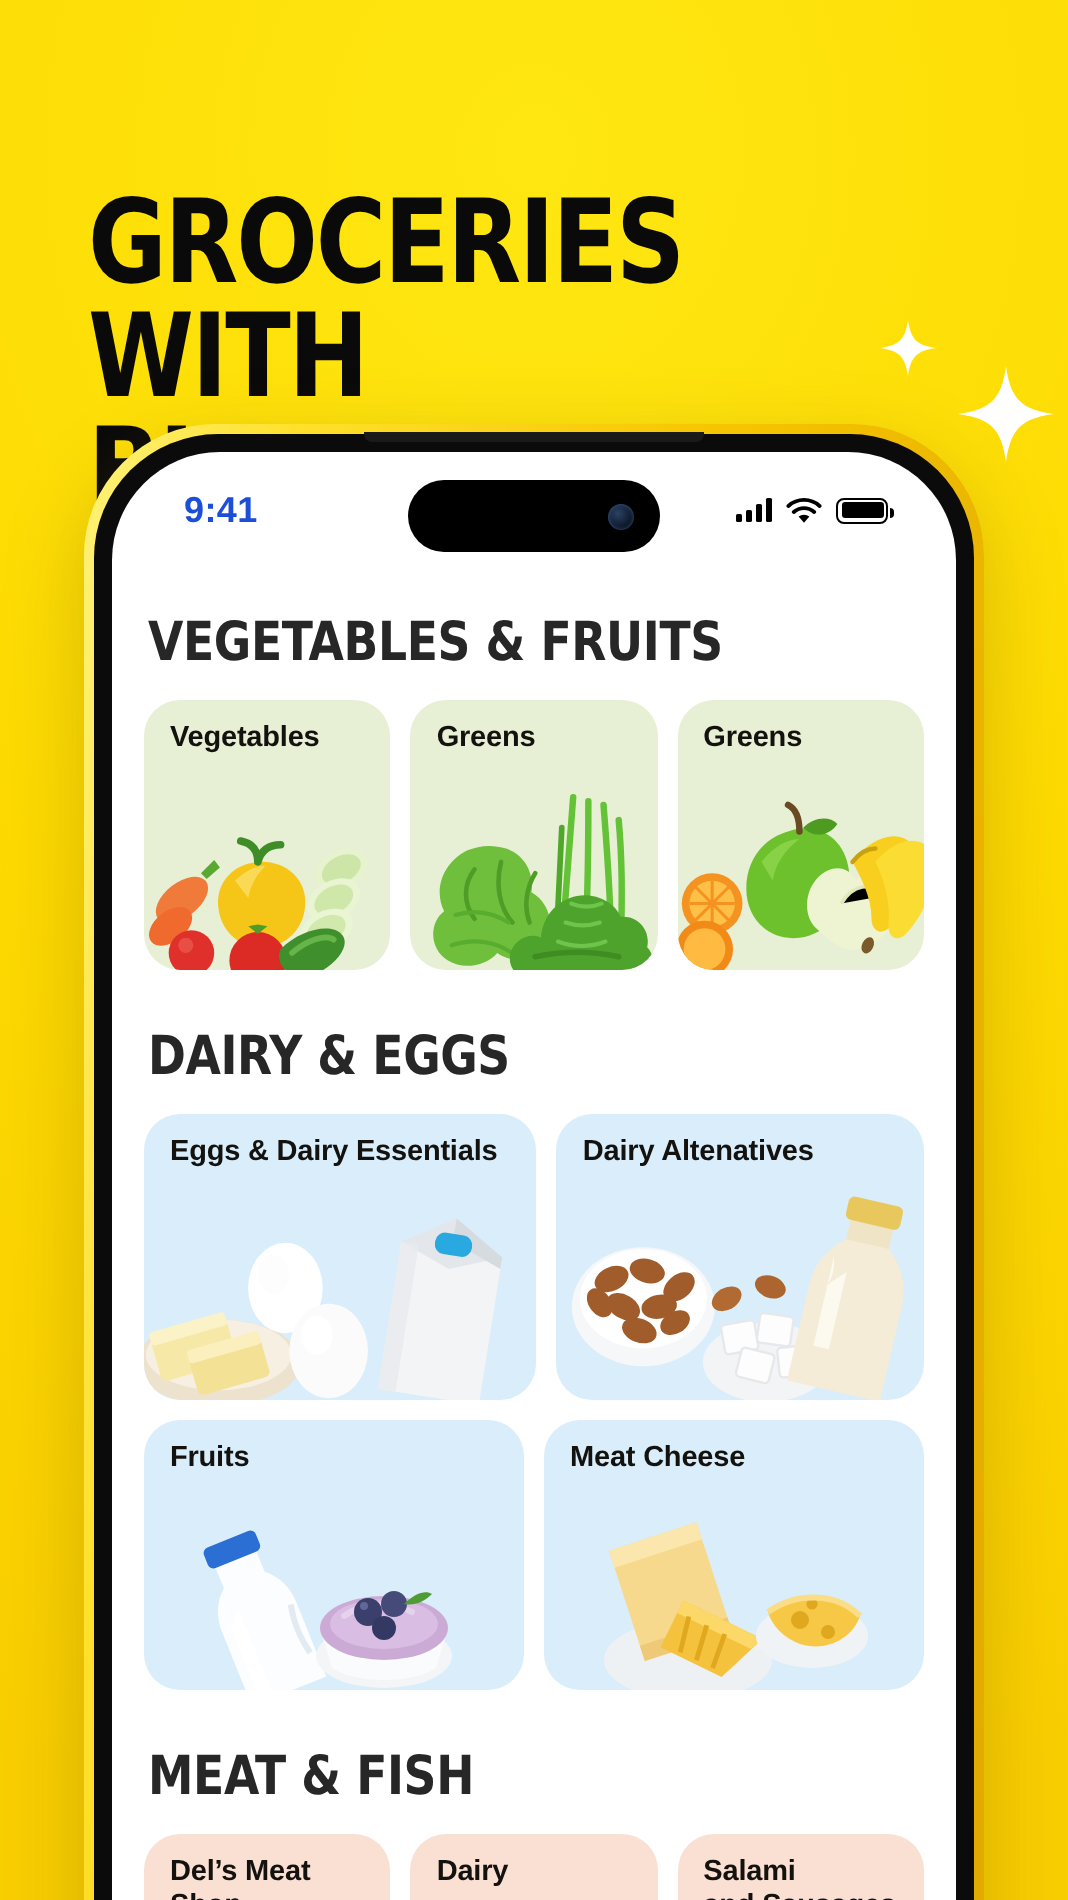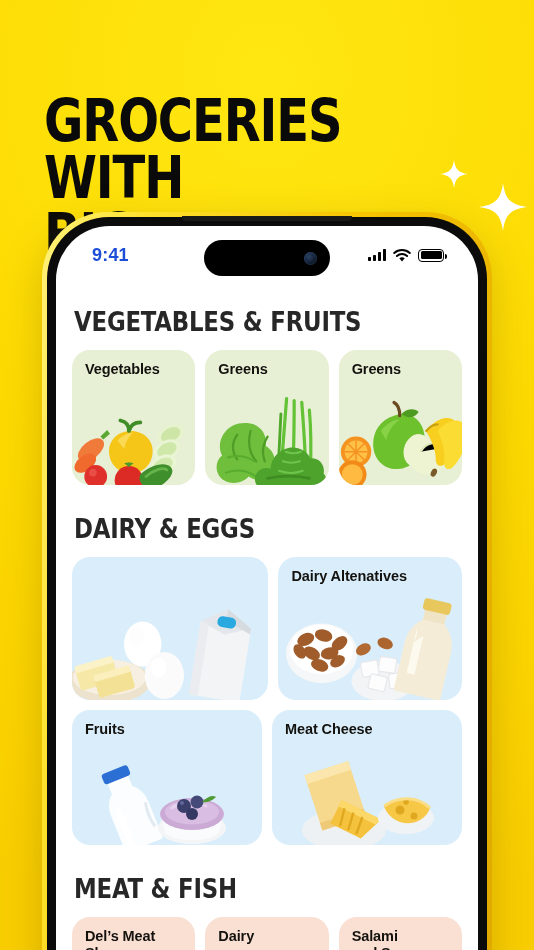--- a/index.html
+++ b/index.html
@@ -293,20 +293,21 @@
               <ellipse cx="88" cy="110" rx="8" ry="10" fill="#ffffff"></ellipse>
               <g transform="rotate(9 152 96)">
                 <path d="M126 66 l52 0 0 76 -52 0z" fill="#f2f4f6"></path>
                 <path d="M126 66 l26 -16 26 16 -26 10z" fill="#e3e7eb"></path>
                 <path d="M152 50 l26 16 0 6 -26 -10z" fill="#d6dbe0"></path>
                 <rect x="143" y="58" width="19" height="11" rx="5" fill="#29a9e0"></rect>
                 <rect x="126" y="66" width="9" height="76" fill="#e7eaee" opacity=".8"></rect>
               </g>
             </svg>
           </div>
+          <div class="card-label">Eggs &amp; Dairy Essentials</div>
         </div>
 
         <div class="card c-blue tall">
           <div class="art">
             <svg viewBox="0 0 185 143" preserveAspectRatio="xMidYMax meet">
               <ellipse cx="44" cy="96" rx="36" ry="30" fill="#f6f7f8"></ellipse>
               <ellipse cx="44" cy="92" rx="32" ry="25" fill="#ffffff"></ellipse>
               <g fill="#a05c2a">
                 <ellipse cx="28" cy="82" rx="9" ry="6" transform="rotate(-25 28 82)"></ellipse>
                 <ellipse cx="46" cy="78" rx="9" ry="6" transform="rotate(15 46 78)"></ellipse>

